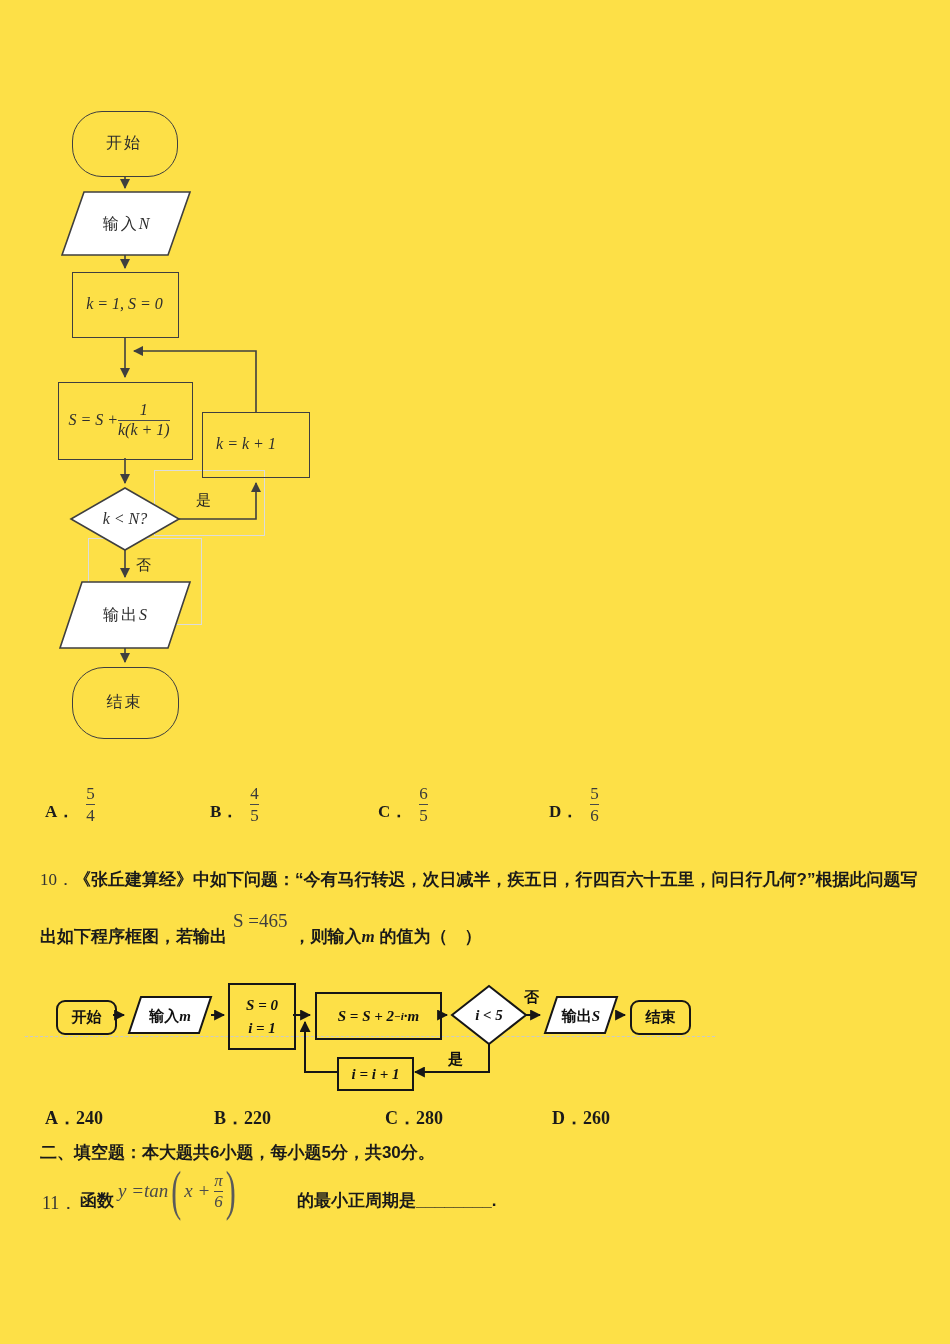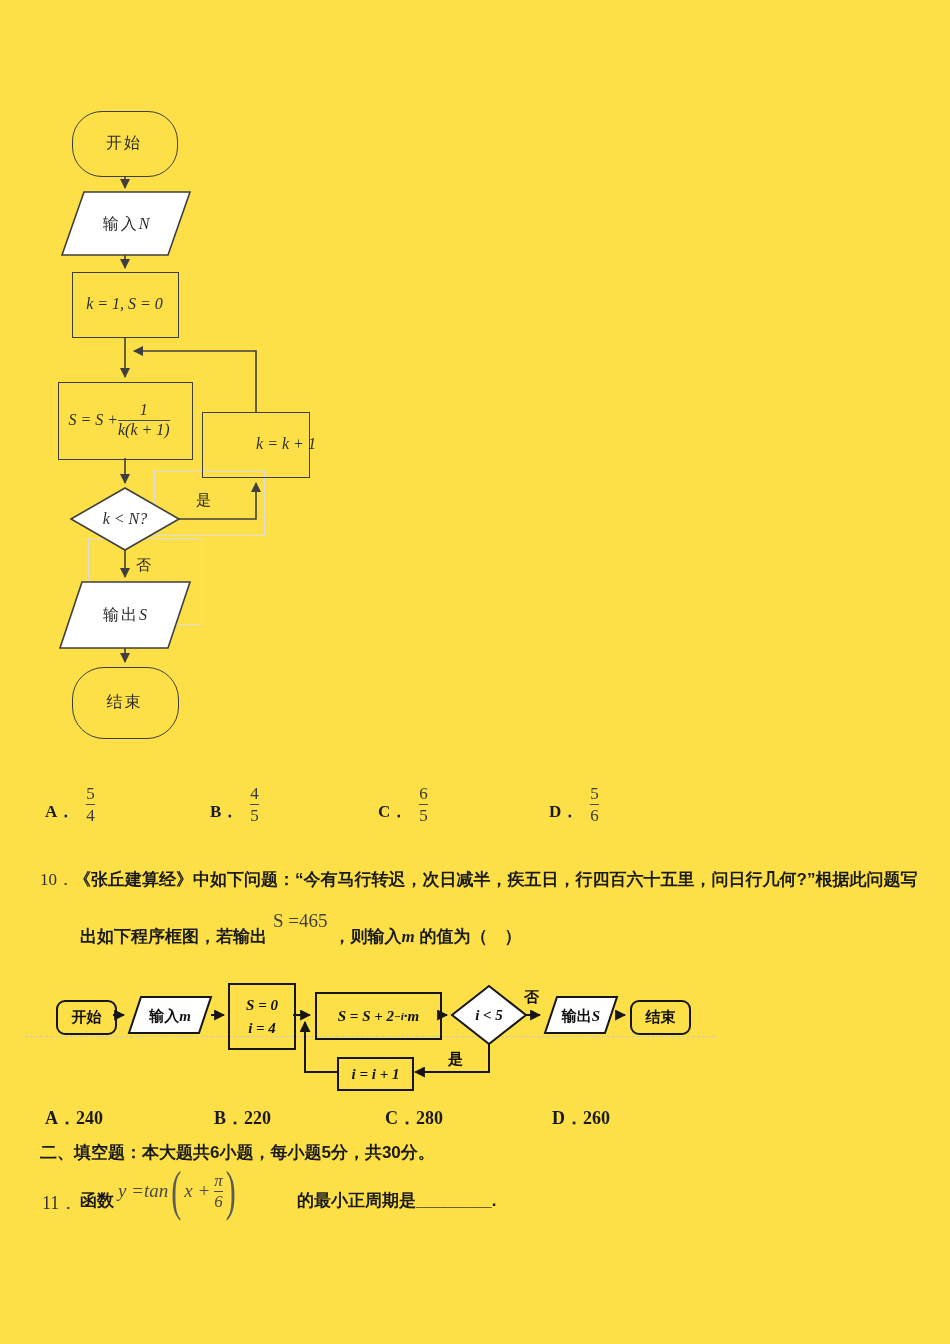--- a/index.html
+++ b/index.html
@@ -105,21 +105,21 @@
   <div class="fc1box" style="left:58px;top:382px;width:133px;height:76px;"></div>
   <div class="fc1t math" style="left:58px;top:382px;width:122px;height:76px;justify-content:center;">
     <span>S = S +</span>
     <span class="frac">
       <span class="num">1</span>
       <span class="den">k(k + 1)</span>
     </span>
   </div>
 
   <div class="fc1box" style="left:202px;top:412px;width:106px;height:64px;"></div>
-  <div class="fc1t math" style="left:202px;top:412px;width:88px;height:64px;padding-left:40px;">k = k + 1</div>
+  <div class="fc1t math" style="left:202px;top:412px;width:88px;height:64px;">k = k + 1</div>
 
   <div class="fc1t math" style="left:81px;top:506px;width:88px;height:26px;">k &lt; N?</div>
 
   <div class="lbl" style="left:196px;top:491px;">是</div>
   <div class="lbl" style="left:136px;top:556px;">否</div>
 
   <div class="fc1t" style="left:75px;top:599px;width:100px;height:32px;">
     <span class="cjk1">输出</span>
       <span class="math">S</span>
   </div>
@@ -152,34 +152,34 @@
     <span class="lab">D．</span>
     <span class="frac">
       <span class="num">5</span>
       <span class="den">6</span>
     </span>
   </div>
 
   <div class="qtext" style="left:40px;top:868px;">
     <span class="qnum">10．</span><span>《张丘建算经》中如下问题：“今有马行转迟，次日减半，疾五日，行四百六十五里，问日行几何?”根据此问题写</span>
   </div>
-  <div class="qtext" style="left:40px;top:925px;margin-left:40px;">
+  <div class="qtext" style="left:40px;top:925px;">
     <span>出如下程序框图，若输出</span><span class="supform">S =465</span><span>，则输入</span><span class="math" style="font-weight:bold;">m</span> <span>的值为（　）</span>
   </div>
 
   <div class="fc2box" style="left:56px;top:1000px;width:57px;height:31px;border-radius:9px;">
     <span class="fc2t" style="position:static;">开始</span>
   </div>
   <div class="fc2t" style="left:139px;top:1003px;width:62px;height:26px;">
     <span>输入</span>
       <span class="math">m</span>
   </div>
   <div class="fc2box" style="left:228px;top:983px;width:64px;height:63px;flex-direction:column;line-height:1.5;">
     <span class="fc2t math" style="position:static;">S = 0</span>
-    <span class="fc2t math" style="position:static;">i = 4</span>
+    <span class="fc2t math" style="position:static;">i = 1</span>
   </div>
   <div class="fc2box" style="left:315px;top:992px;width:123px;height:44px;">
     <span class="fc2t math" style="position:static;">
         <span>S = S + 2</span>
         <sup class="mexp">−i</sup>
         <span>·m</span>
       </span>
   </div>
   <div class="fc2t math" style="left:460px;top:1002px;width:58px;height:26px;">i &lt; 5</div>
   <div class="lbl2" style="left:524px;top:988px;">否</div>

